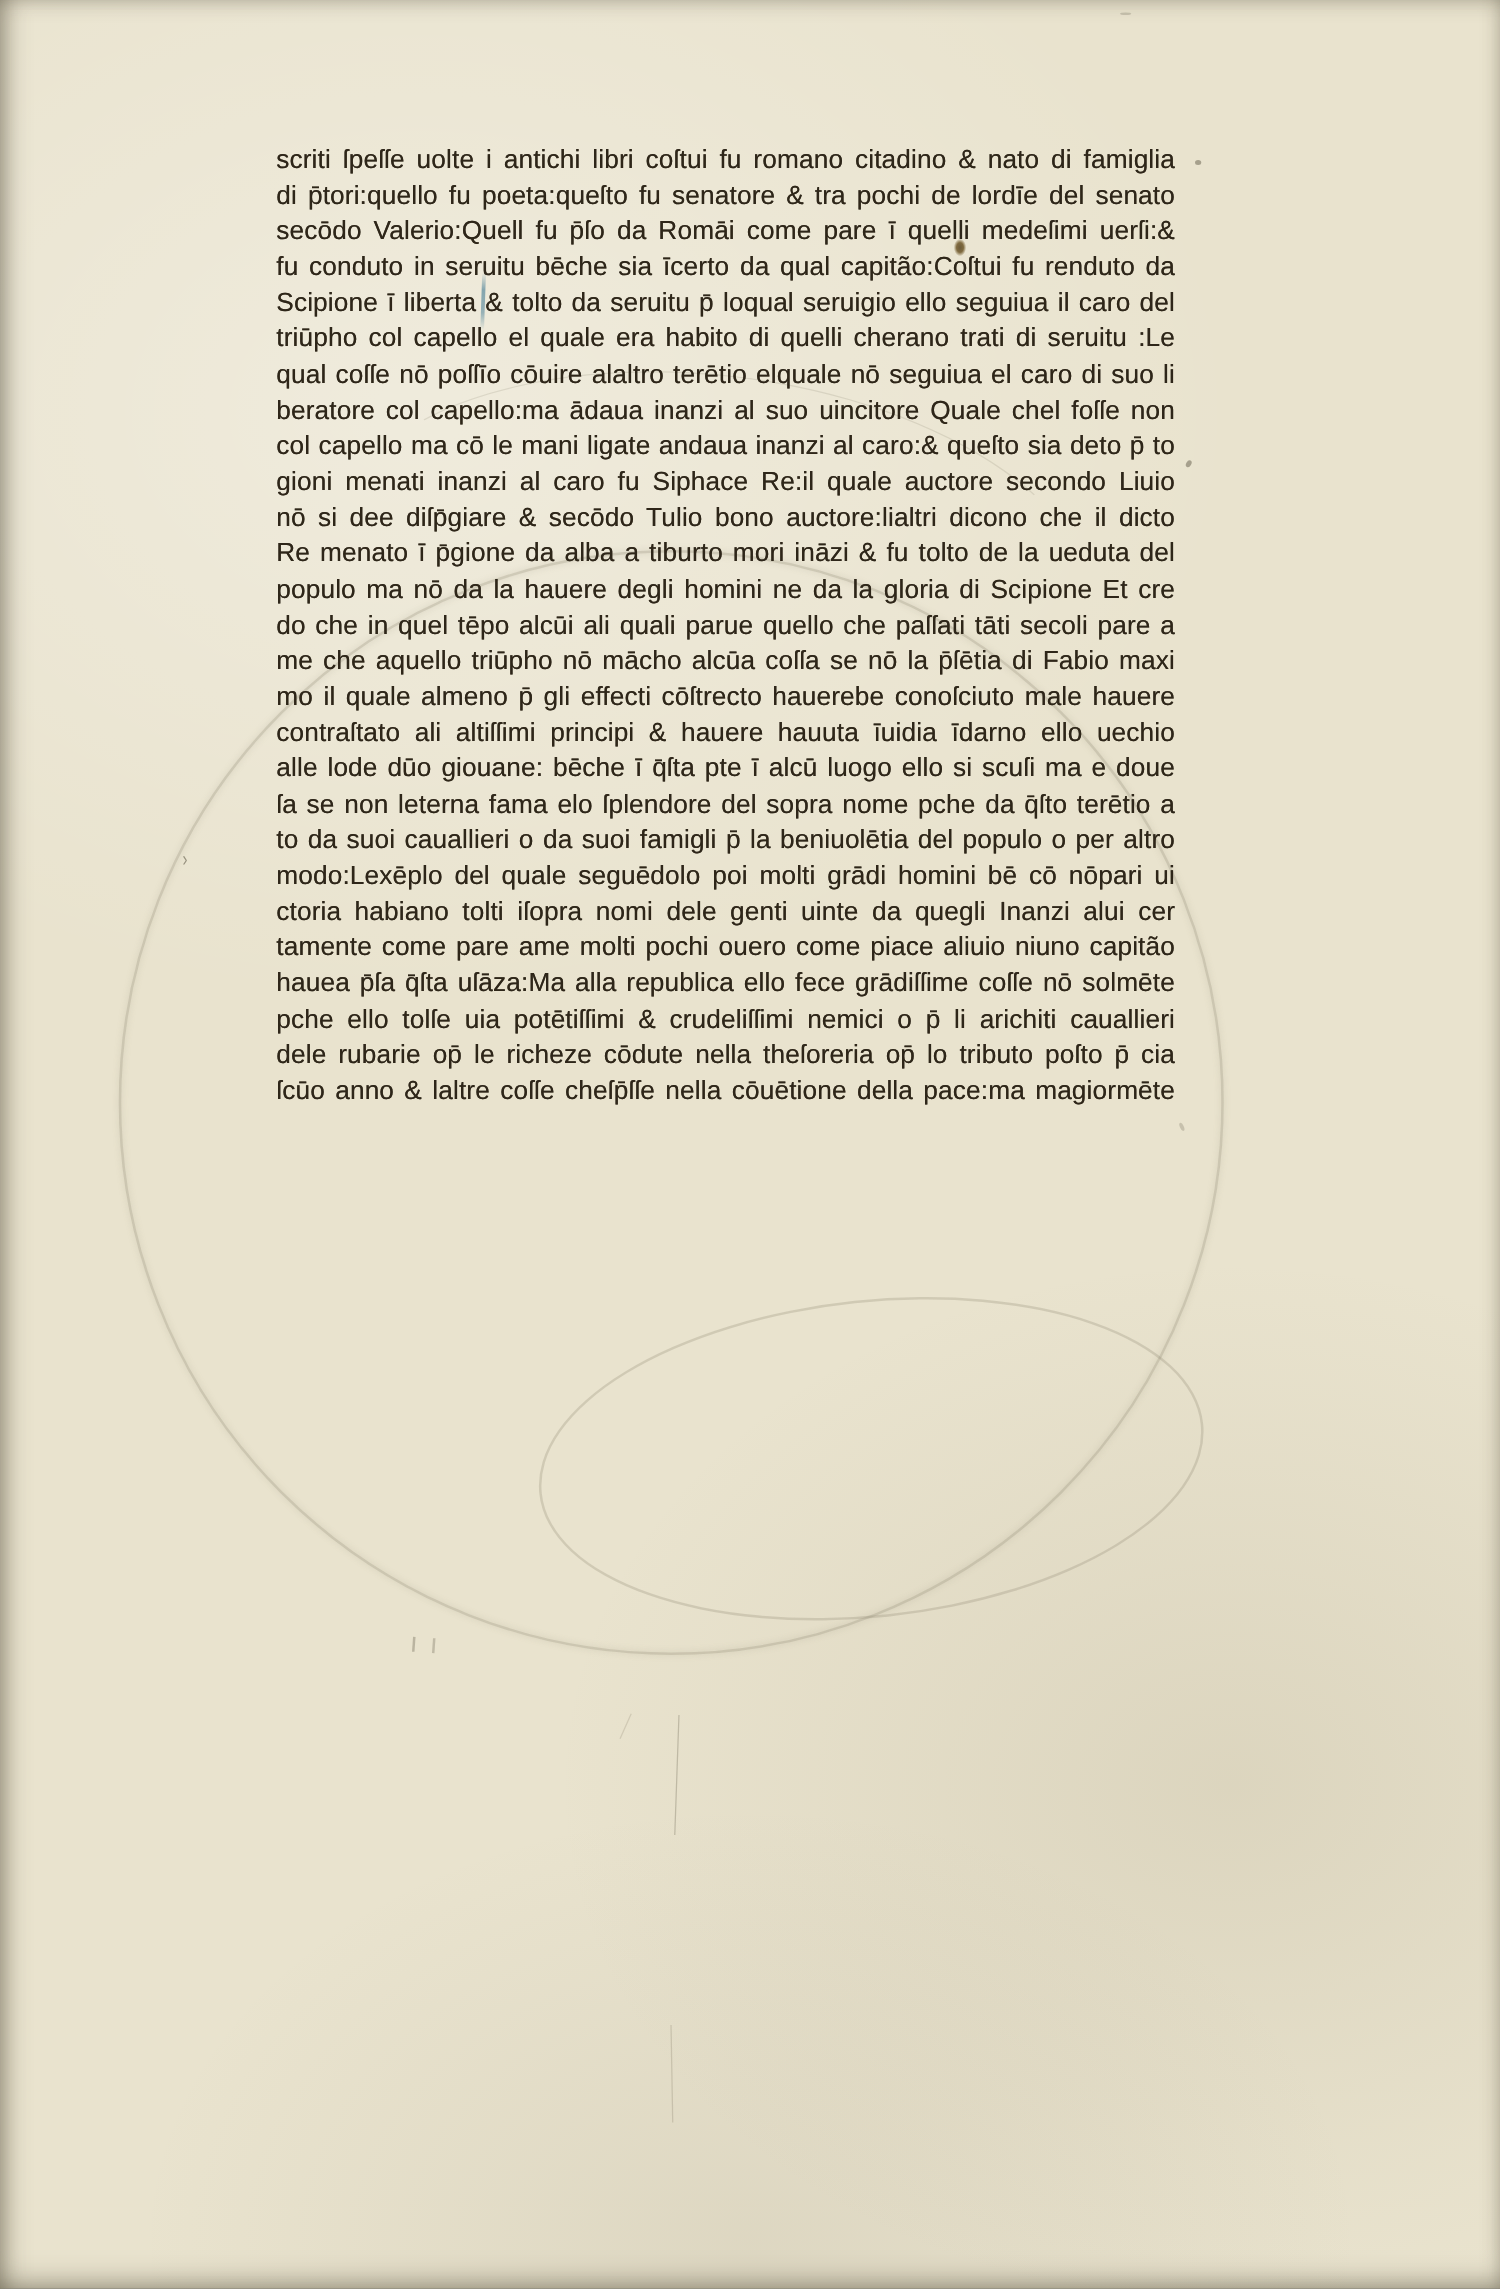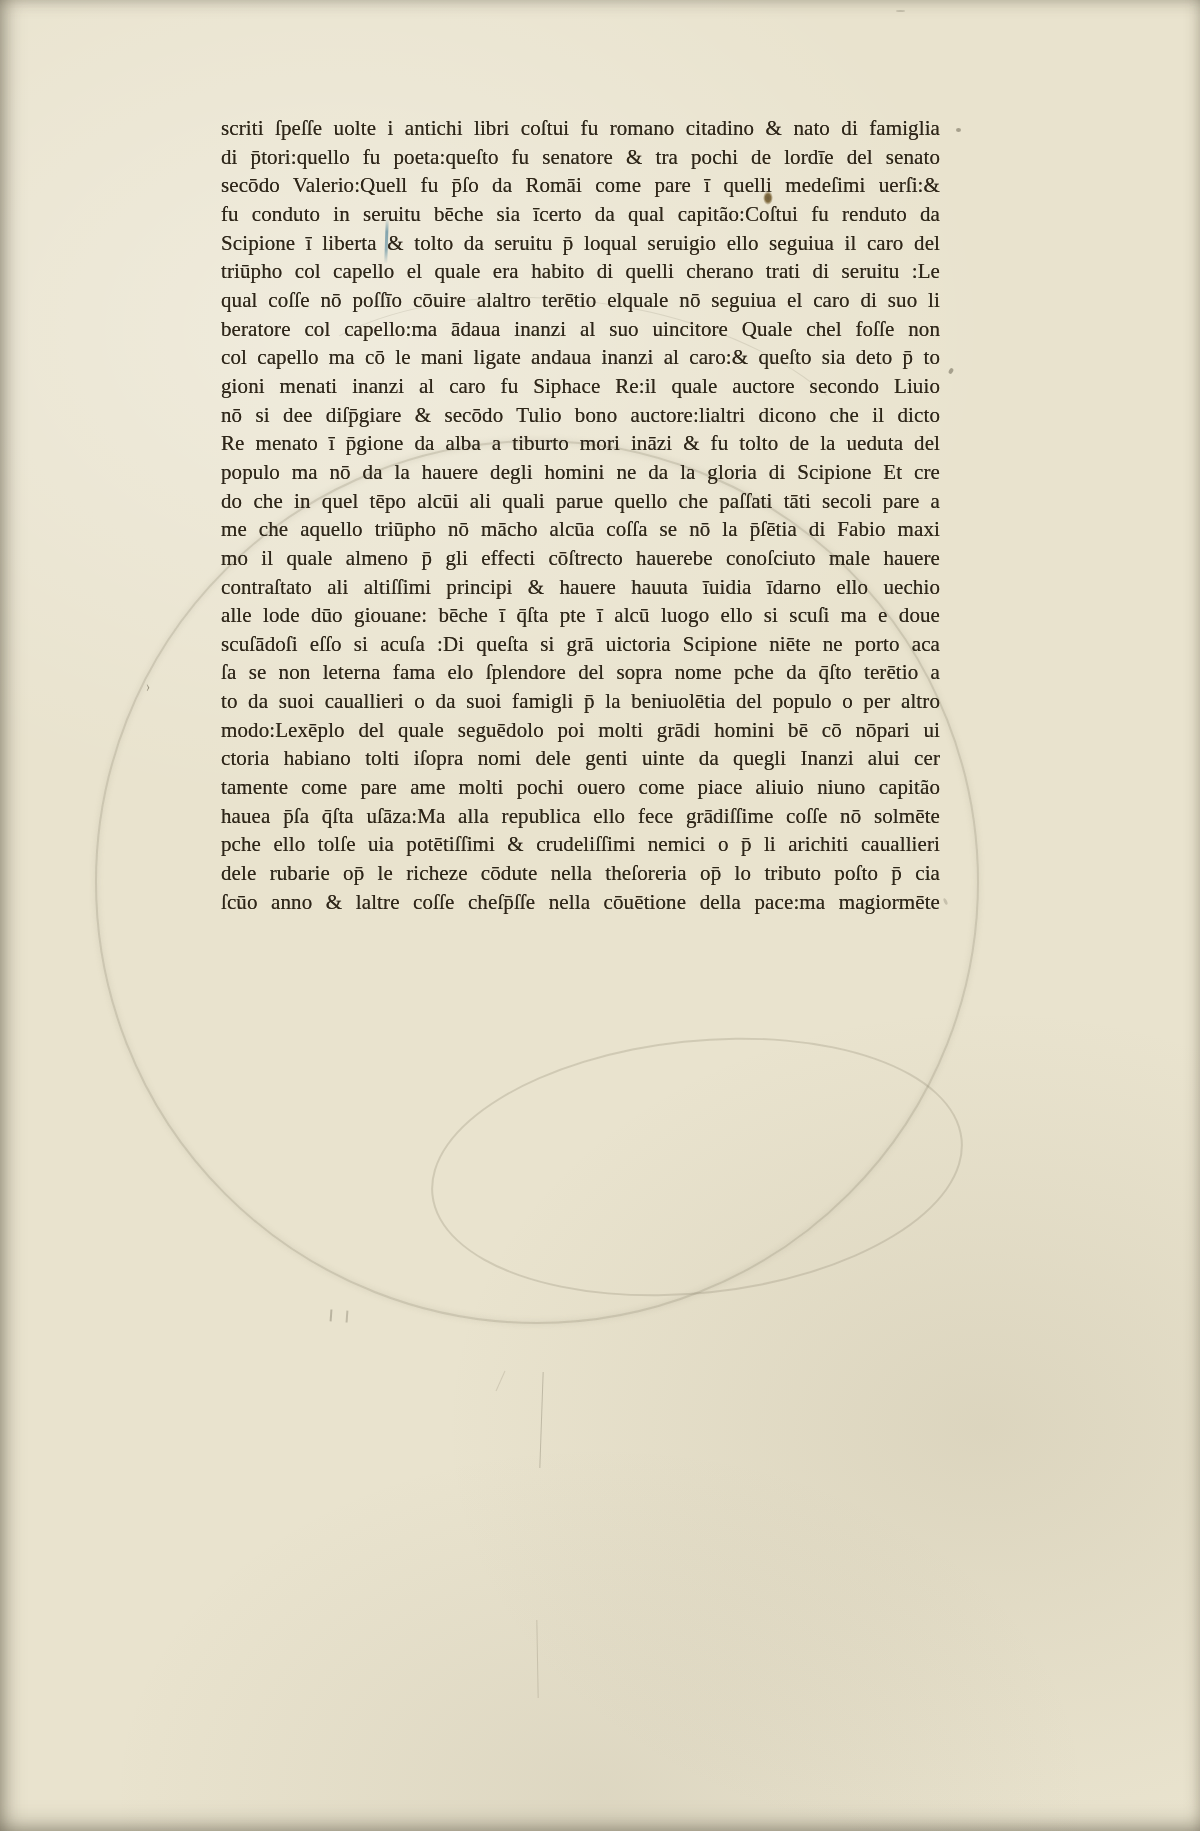--- a/index.html
+++ b/index.html
@@ -16,21 +16,21 @@
     background:
       radial-gradient(1100px 800px at 28% 18%, rgba(255,255,255,0.30), rgba(255,255,255,0) 60%),
       radial-gradient(900px 700px at 82% 78%, rgba(140,128,95,0.14), rgba(140,128,95,0) 60%),
       radial-gradient(700px 500px at 50% 98%, rgba(120,110,85,0.10), rgba(120,110,85,0) 70%),
       var(--paper);
     box-shadow:
       inset 14px 0 20px -10px rgba(90,84,66,0.55),
       inset -9px 0 16px -10px rgba(90,84,66,0.35),
       inset 0 12px 18px -12px rgba(90,84,66,0.30),
       inset 0 -16px 22px -12px rgba(90,84,66,0.50);
-    font-family:Liberation Serif, serif;
+    font-family:Liberation Sans, sans-serif;
   }
   
   .stamp-circle{
     position:absolute;left:95px;top:440px;width:880px;height:880px;
     border-radius:50%;
     border:2px solid rgba(142,136,114,0.32);
     box-shadow:0 0 6px rgba(142,136,114,0.18), inset 0 0 6px rgba(142,136,114,0.18);
   }
   .stamp-ellipse{
     position:absolute;left:430px;top:1040px;width:530px;height:250px;
@@ -114,21 +114,20 @@
       <div class="line">col capello ma cō le mani ligate andaua inanzi al caro:&amp; queſto sia deto p̄ to</div>
       <div class="line">gioni menati inanzi al caro fu Siphace Re:il quale auctore secondo Liuio</div>
       <div class="line">nō si dee diſp̄giare &amp; secōdo Tulio bono auctore:lialtri dicono che il dicto</div>
       <div class="line">Re menato ī p̄gione da alba a tiburto mori ināzi &amp; fu tolto de la ueduta del</div>
       <div class="line">populo ma nō da la hauere degli homini ne da la gloria di Scipione Et cre</div>
       <div class="line">do che in quel tēpo alcūi ali quali parue quello che paſſati tāti secoli pare a</div>
       <div class="line">me che aquello triūpho nō mācho alcūa coſſa se nō la p̄ſētia di Fabio maxi</div>
       <div class="line">mo il quale almeno p̄ gli effecti cōſtrecto hauerebe conoſciuto male hauere</div>
       <div class="line">contraſtato ali altiſſimi principi &amp; hauere hauuta īuidia īdarno ello uechio</div>
       <div class="line">alle lode dūo giouane: bēche ī q̄ſta pte ī alcū luogo ello si scuſi ma e doue</div>
-      <div class="line">scuſādoſi eſſo si acuſa :Di queſta si grā uictoria Scipione niēte ne porto aca</div>
       <div class="line">ſa se non leterna fama elo ſplendore del sopra nome pche da q̄ſto terētio a</div>
       <div class="line">to da suoi cauallieri o da suoi famigli p̄ la beniuolētia del populo o per altro</div>
       <div class="line">modo:Lexēplo del quale seguēdolo poi molti grādi homini bē cō nōpari ui</div>
       <div class="line">ctoria habiano tolti iſopra nomi dele genti uinte da quegli Inanzi alui cer</div>
       <div class="line">tamente come pare ame molti pochi ouero come piace aliuio niuno capitão</div>
       <div class="line">hauea p̄ſa q̄ſta uſāza:Ma alla republica ello fece grādiſſime coſſe nō solmēte</div>
       <div class="line">pche ello tolſe uia potētiſſimi &amp; crudeliſſimi nemici o p̄ li arichiti cauallieri</div>
       <div class="line">dele rubarie op̄ le richeze cōdute nella theſoreria op̄ lo tributo poſto p̄ cia</div>
       <div class="line">ſcūo anno &amp; laltre coſſe cheſp̄ſſe nella cōuētione della pace:ma magiormēte</div>
     </div>

